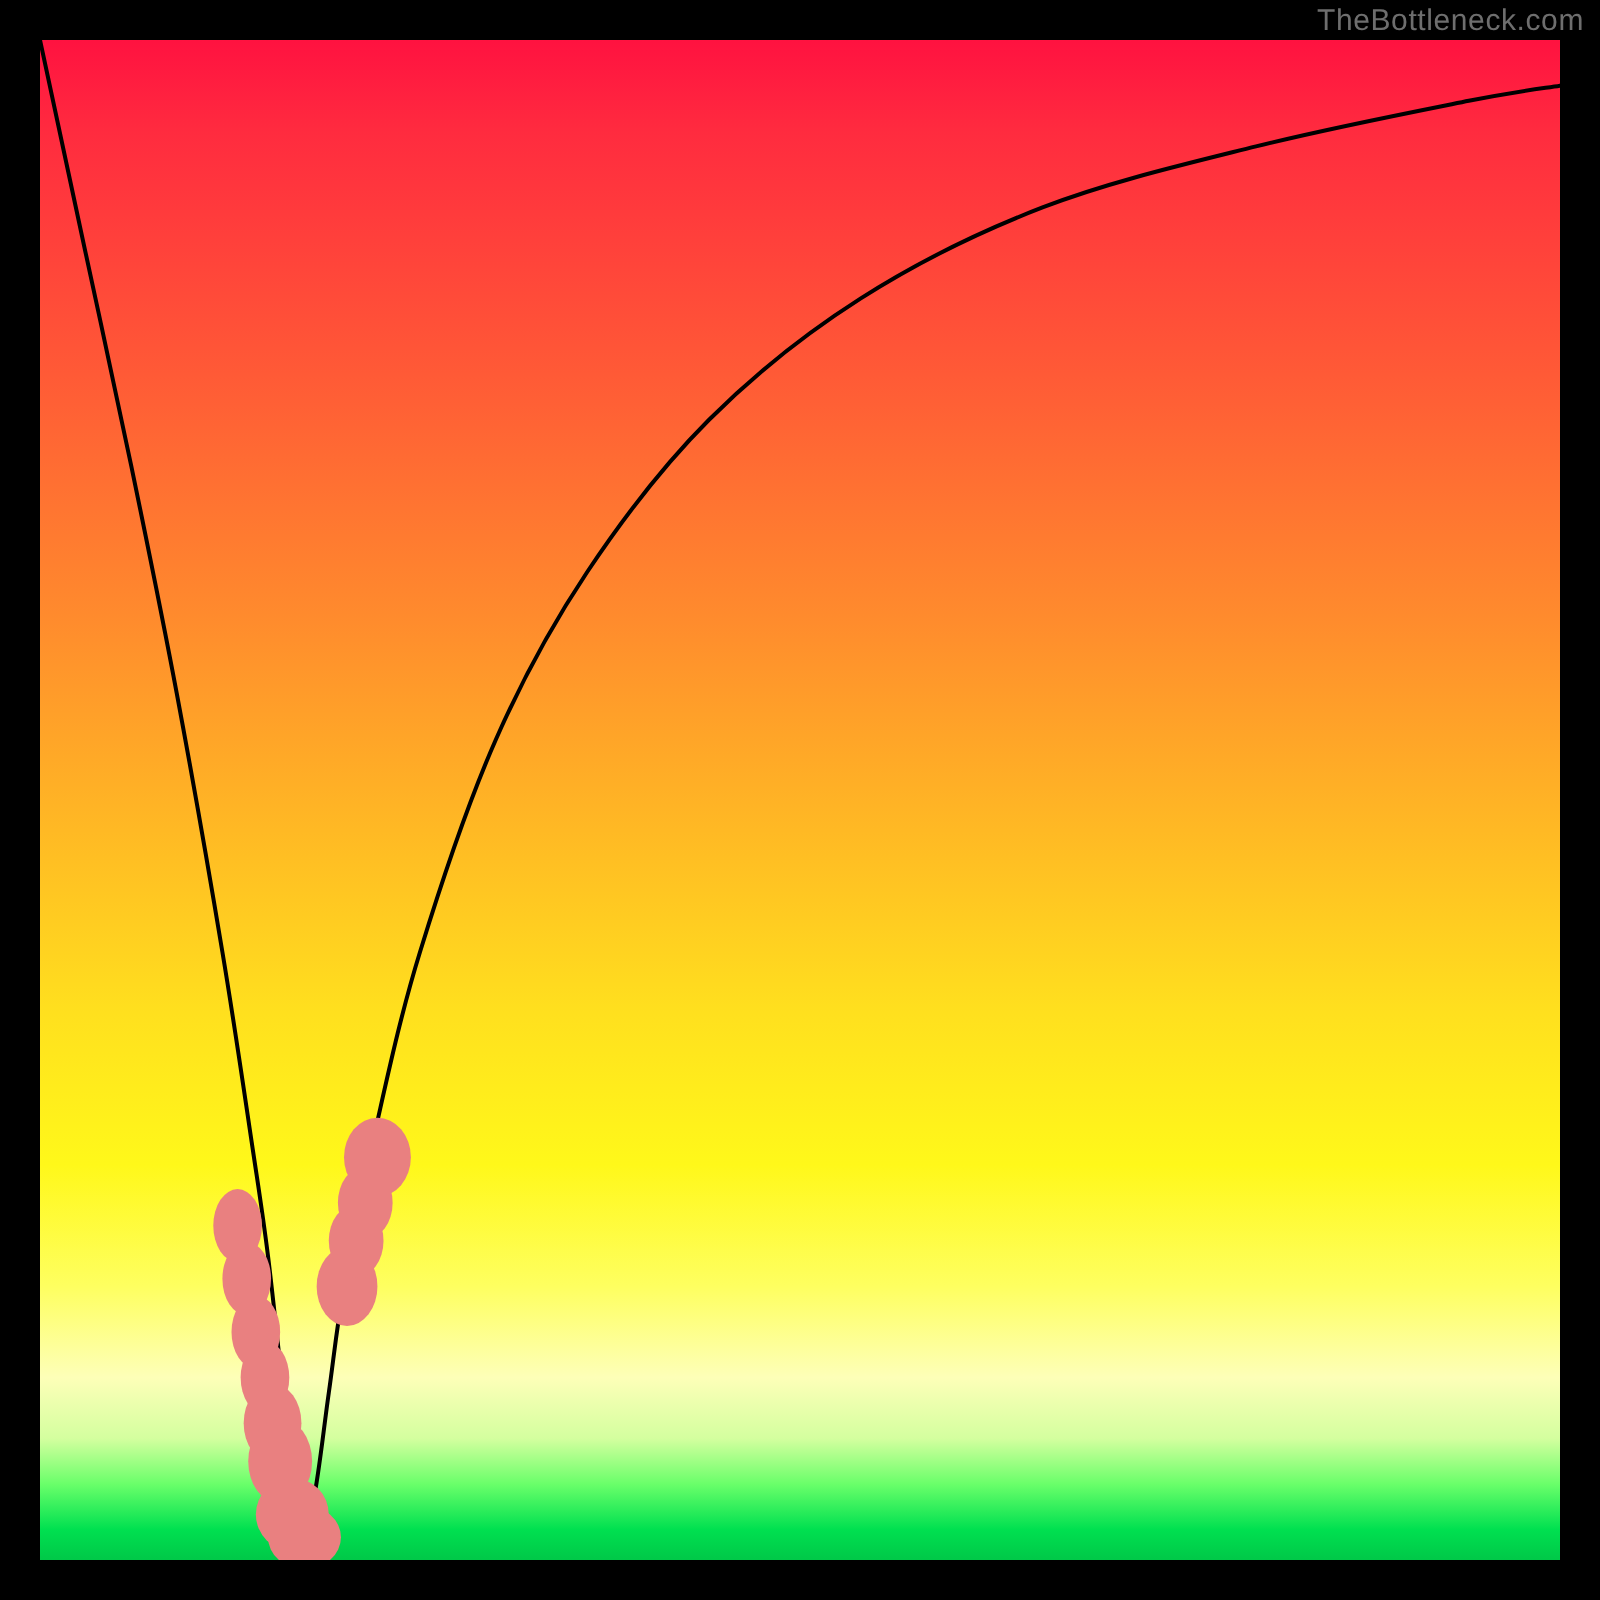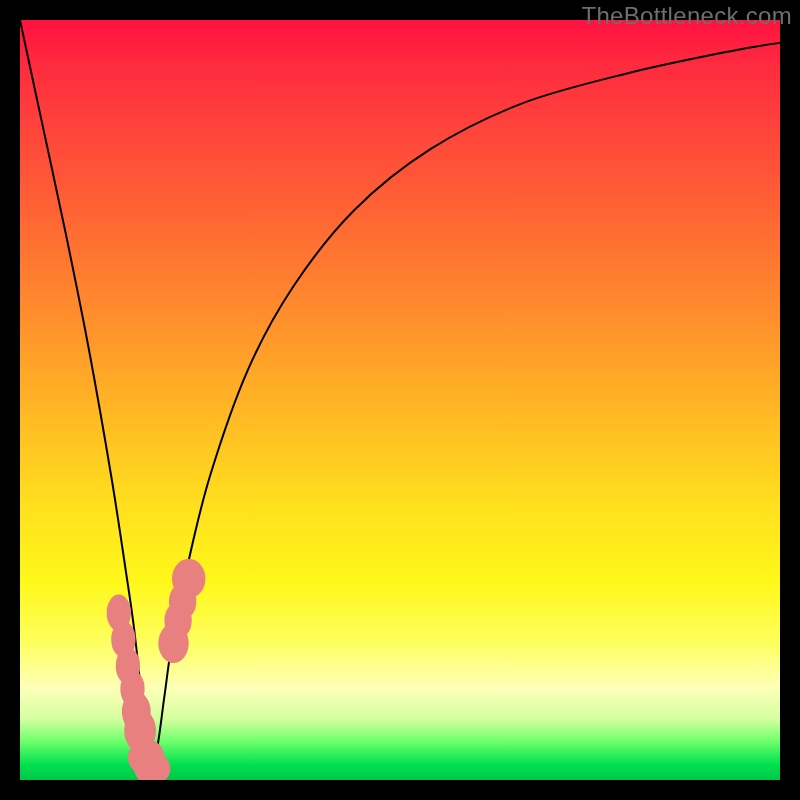--- a/index.html
+++ b/index.html
@@ -53,21 +53,21 @@
     left: 0;
     top: 0;
     width: 100%;
     height: 100%;
   }
   .watermark {
     position: absolute;
     top: 2px;
     right: 8px;
     color: #6e6e6e;
-    font-size: 24px;
+    font-size: 15px;
     font-weight: 500;
     letter-spacing: 0.3px;
     z-index: 10;
   }
   .curve-path {
     fill: none;
     stroke: #000;
     stroke-width: 2;
     stroke-linecap: round;
   }

